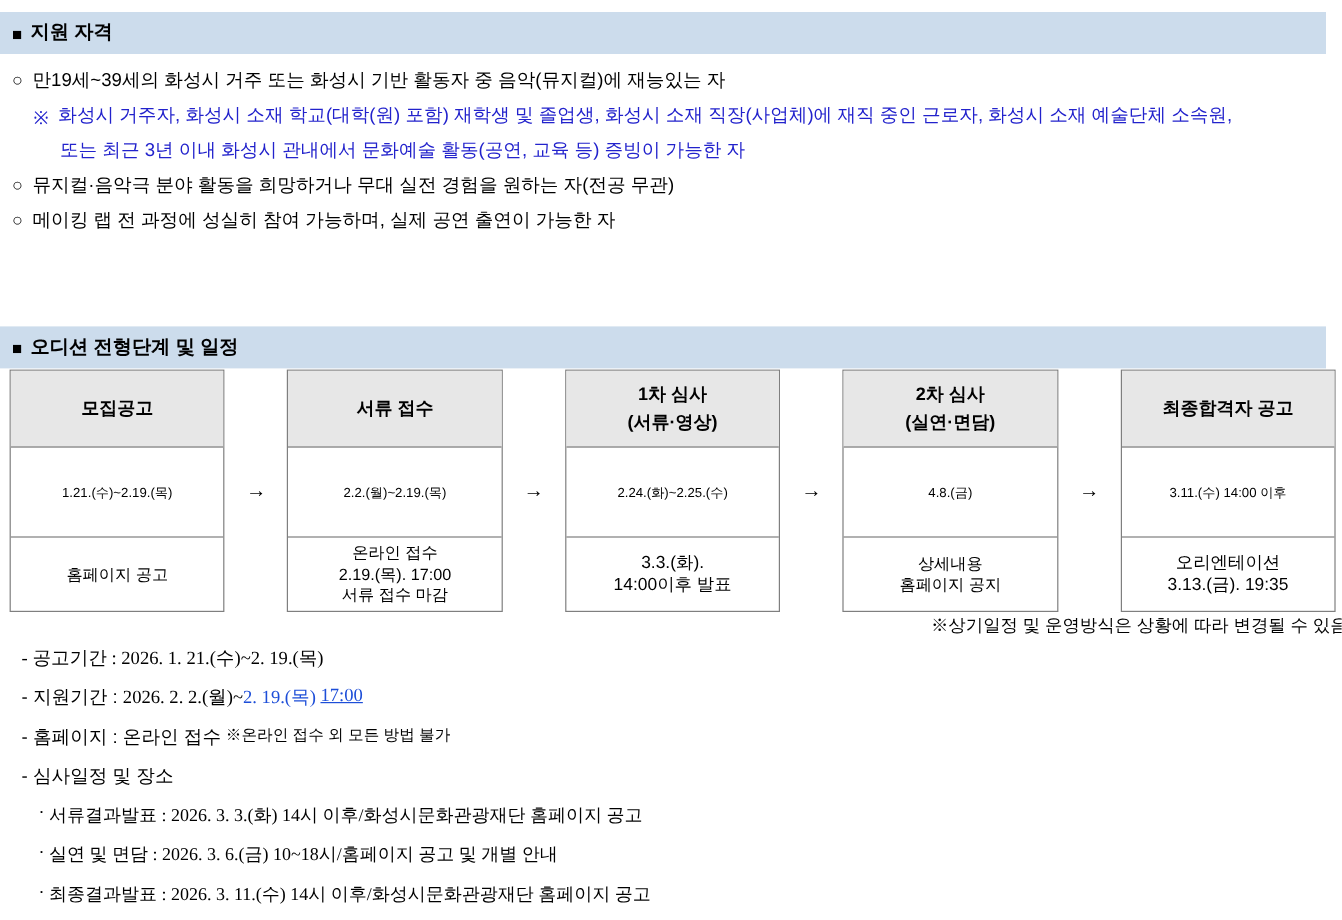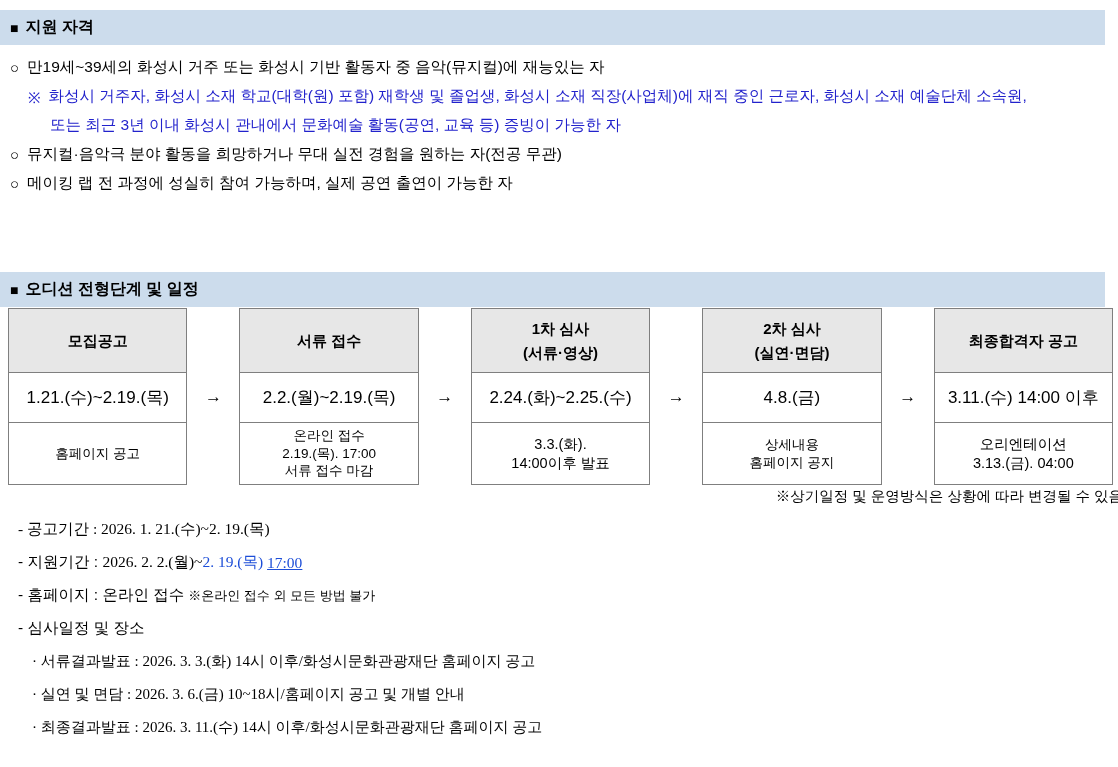--- a/index.html
+++ b/index.html
@@ -56,27 +56,27 @@
     display: flex;
     align-items: center;
     justify-content: center;
     text-align: center;
     font-weight: bold;
     font-size: 15px;
     line-height: 1.55;
     white-space: pre-line;
   }
   .stage-date {
-    height: 50px;
+    height: 75px;
     border-bottom: 1px solid #7f7f7f;
     display: flex;
     align-items: center;
     justify-content: center;
     text-align: left;
-    font-size: 17px;
+    font-size: 11px;
   }
   .stage-detail {
     height: 61px;
     display: flex;
     align-items: center;
     justify-content: center;
     text-align: center;
     font-size: 13.5px;
     line-height: 1.3;
     white-space: pre-line;
@@ -99,21 +99,20 @@
     font-size: 14.5px;
     margin-top: 2px;
     margin-left: 10px;
   }
 
   
   .details { margin-top: 7px; padding-left: 18px; }
   .detail-line {
     height: 33px;
     display: flex;
-    align-items: center;
     font-size: 15.5px;
   }
   .detail-line.sub { padding-left: 14px; font-size: 15px; }
   .serif { font-family: "Liberation Serif", serif; }
   .red { color: #1d4ed8; }
   .underline { text-decoration: underline; }
   .small-note { font-size: 13px; margin-left: 4px; }
   .nowrap { white-space: pre; }
 </style>
 </head>
@@ -190,21 +189,21 @@
       <div class="stage-detail">상세내용
 홈페이지 공지</div>
     </div>
 
     <div class="arrow-cell">→</div>
 
     <div class="stage-box">
       <div class="stage-header">최종합격자 공고</div>
       <div class="stage-date bold">3.11.(수) 14:00 이후</div>
       <div class="stage-detail bold">오리엔테이션
-3.13.(금). 04:00</div>
+3.13.(금). 19:35</div>
     </div>
 
   </div>
 
   <div class="table-note">※상기일정 및 운영방식은 상황에 따라 변경될 수 있음</div>
 
   <div class="details">
 
     <div class="detail-line serif">
       <span class="nowrap">- 공고기간 : </span>

